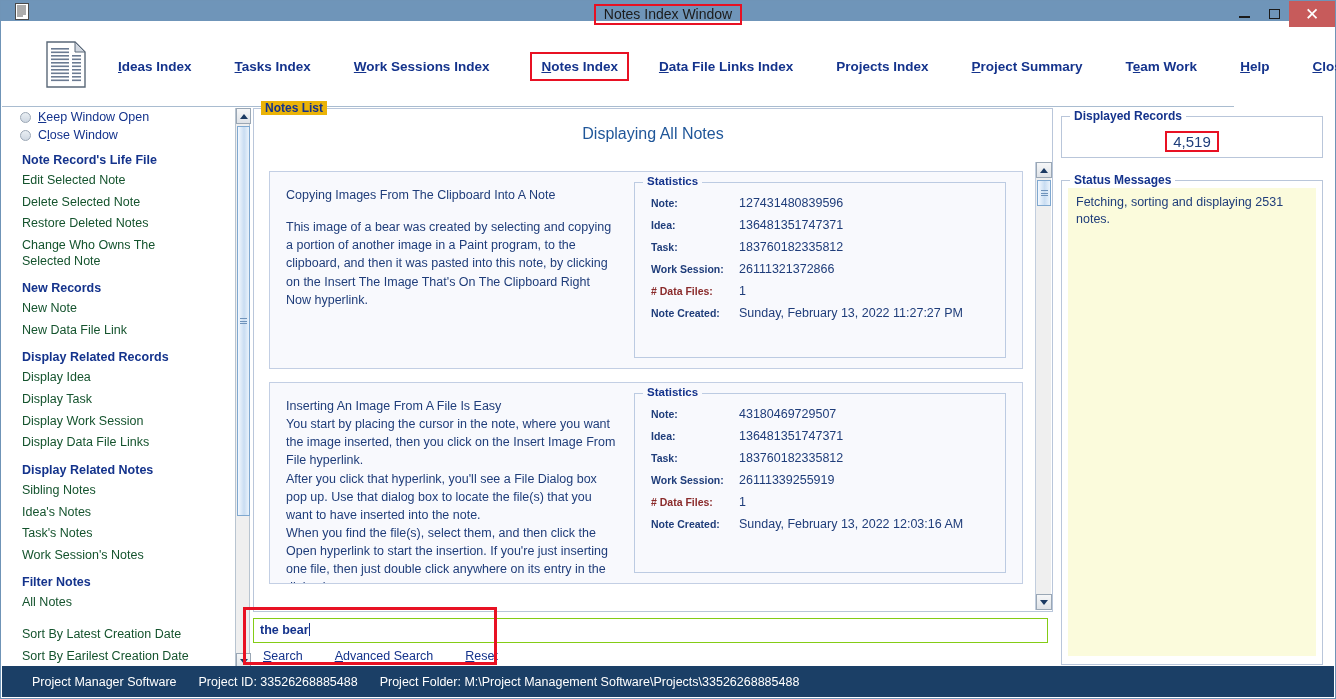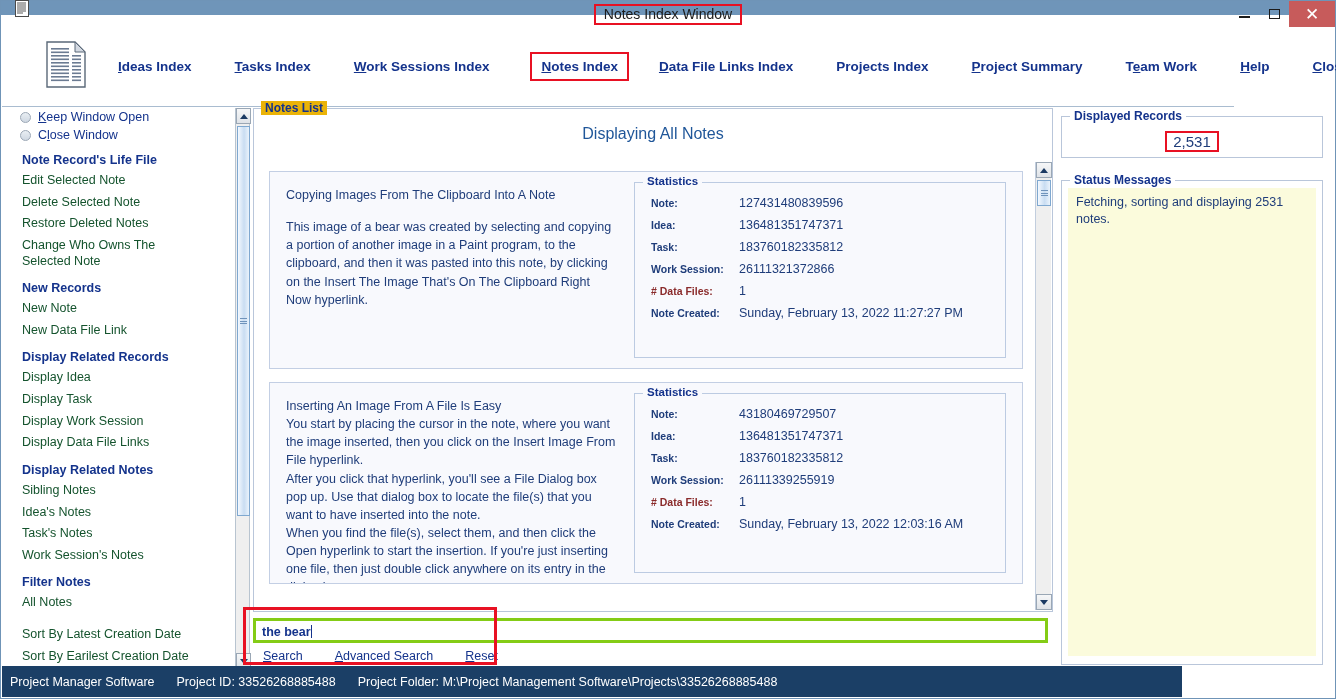--- a/index.html
+++ b/index.html
@@ -13,21 +13,21 @@
   #app {
     position: relative;
     width: 1336px; height: 699px;
     background: #ffffff;
     border: 1px solid #6f94b7;
   }
 
   
   .titlebar {
     position: absolute; left: 0; top: 0;
-    width: 1334px; height: 14px;
+    width: 1334px; height: 20px;
     background: #6f95b9;
     display: flex; align-items: center;
   }
   .title-icon {
     width: 26px; height: 26px;
     display: flex; align-items: center; justify-content: center;
     margin-left: 8px;
   }
   .title-icon svg { display: block; }
   .titlebar-spacer { flex: 1 1 auto; }
@@ -202,21 +202,21 @@
   }
 
   
   .search-zone {
     position: absolute; left: 252px; top: 612px;
     width: 800px; height: 52px;
   }
   .search-input {
     position: absolute; left: 0; top: 5px;
     width: 795px; height: 25px;
-    border: 3px solid #84cc16;
+    border: 1px solid #84cc16;
     background: #ffffff;
     font-size: 12.5px; font-weight: bold; color: #14338c;
     padding: 0 6px; line-height: 23px;
     font-family: "Liberation Sans", sans-serif;
   }
   .caret {
     display: inline-block; width: 1px; height: 13px;
     background: #14338c; vertical-align: -2px;
   }
   .search-links {
@@ -261,25 +261,25 @@
     margin: 7px 6px 6px 6px;
     height: 468px;
     background: #fbfbdc;
     font-size: 12.5px; color: #1f3d7a;
     padding: 6px 8px; line-height: 1.35;
   }
 
   
   .statusbar {
     position: absolute; left: 1px; bottom: 1px;
-    width: 1180px; height: 31px;
+    width: 1332px; height: 31px;
     background: #1b3f66;
     color: #ffffff; font-size: 12.5px;
     display: flex; align-items: center;
-    padding-left: 8px;
+    padding-left: 30px;
     margin-top: 32px;
   }
   .statusbar span { margin-right: 22px; white-space: nowrap; }
   .bg-frame {
     position: absolute; left: 0; top: 26px;
     width: 1336px; height: 673px;
     background: #7ba0c4;
     z-index: -1;
   }
 </style>
@@ -513,21 +513,21 @@
         <span><u>A</u>dvanced Search</span>
         <span><u>R</u>eset</span>
       </div>
   </div>
   <div class="search-highlight"></div>
 
   <div class="right-col">
     <div class="box records-box">
       <div class="box-legend">Displayed Records</div>
       <div class="records-value">
-        <span>2,531</span>
+        <span>4,519</span>
       </div>
     </div>
     <div class="box status-box">
       <div class="box-legend">Status Messages</div>
       <div class="status-inner">Fetching, sorting and displaying 2531 notes.</div>
     </div>
   </div>
 
   <div class="statusbar">
     <span>Project Manager Software</span>

